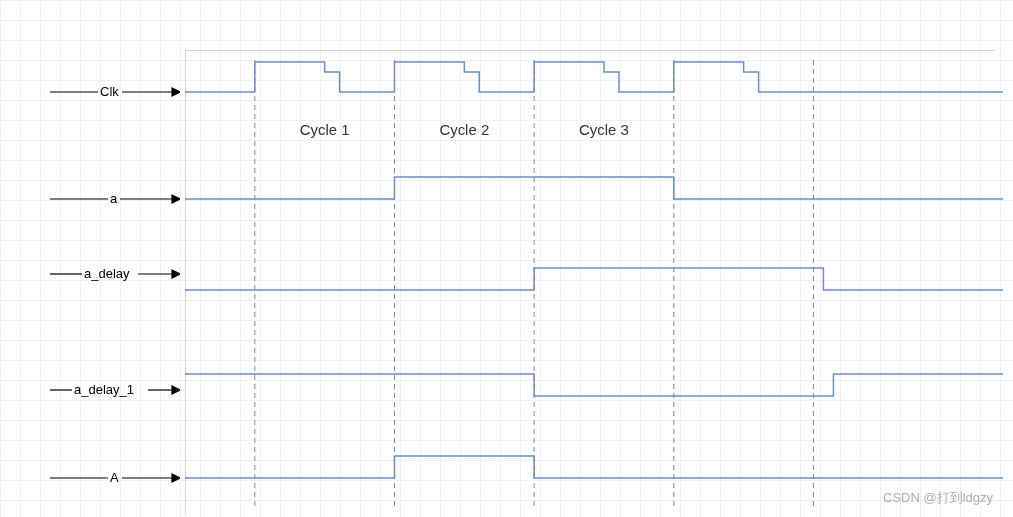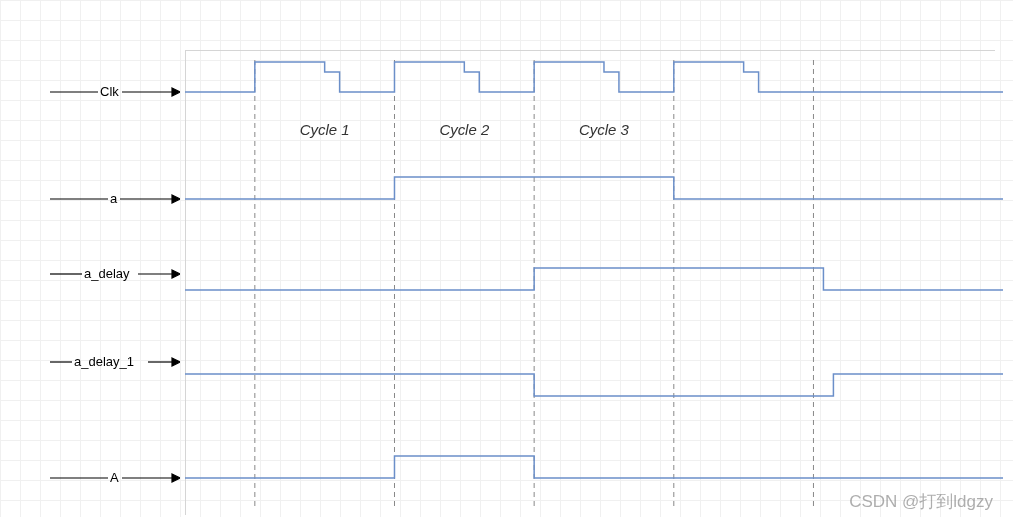--- a/index.html
+++ b/index.html
@@ -39,21 +39,20 @@
       font-size: 13px;
       color: #000;
       white-space: nowrap;
     }
     .waveform-area {
       position: absolute;
       left: 185px;
       right: 10px;
       top: 0;
       bottom: 0;
-      font-style: italic;
     }
     .wave-svg {
       width: 100%;
       height: 100%;
     }
     .wave {
       stroke: #6b8fc9;
       stroke-width: 1.5;
       fill: none;
     }
@@ -63,22 +62,22 @@
       stroke-dasharray: 5,4;
     }
     .cycle-label {
       font-size: 15px;
       fill: #333;
       text-anchor: middle;
     }
     .watermark {
       position: absolute;
       right: 20px;
-      bottom: 4px;
-      font-size: 17px;
+      bottom: 10px;
+      font-size: 13px;
       color: rgba(120,120,120,0.6);
       margin-top: 36px;
     }
     .border-frame {
       position: absolute;
       top: 50px;
       left: 185px;
       width: 810px;
       height: 465px;
       border-top: 1px solid #d5d5d5;
@@ -114,21 +113,21 @@
 
   <div class="label-area" style="top:266px">
     <svg width="130" height="16">
       <line class="arrow-line" x1="0" y1="8" x2="32" y2="8"></line>
       <text x="34" y="12" class="label-text">a_delay</text>
       <line class="arrow-line" x1="88" y1="8" x2="122" y2="8"></line>
       <polygon class="arrow-line" points="122,4 130,8 122,12"></polygon>
     </svg>
   </div>
 
-  <div class="label-area" style="top:354px">
+  <div class="label-area" style="top:382px">
     <svg width="130" height="16">
       <line class="arrow-line" x1="0" y1="8" x2="22" y2="8"></line>
       <text x="24" y="12" class="label-text">a_delay_1</text>
       <line class="arrow-line" x1="98" y1="8" x2="122" y2="8"></line>
       <polygon class="arrow-line" points="122,4 130,8 122,12"></polygon>
     </svg>
   </div>
 
   <div class="label-area" style="top:470px">
     <svg width="130" height="16">

